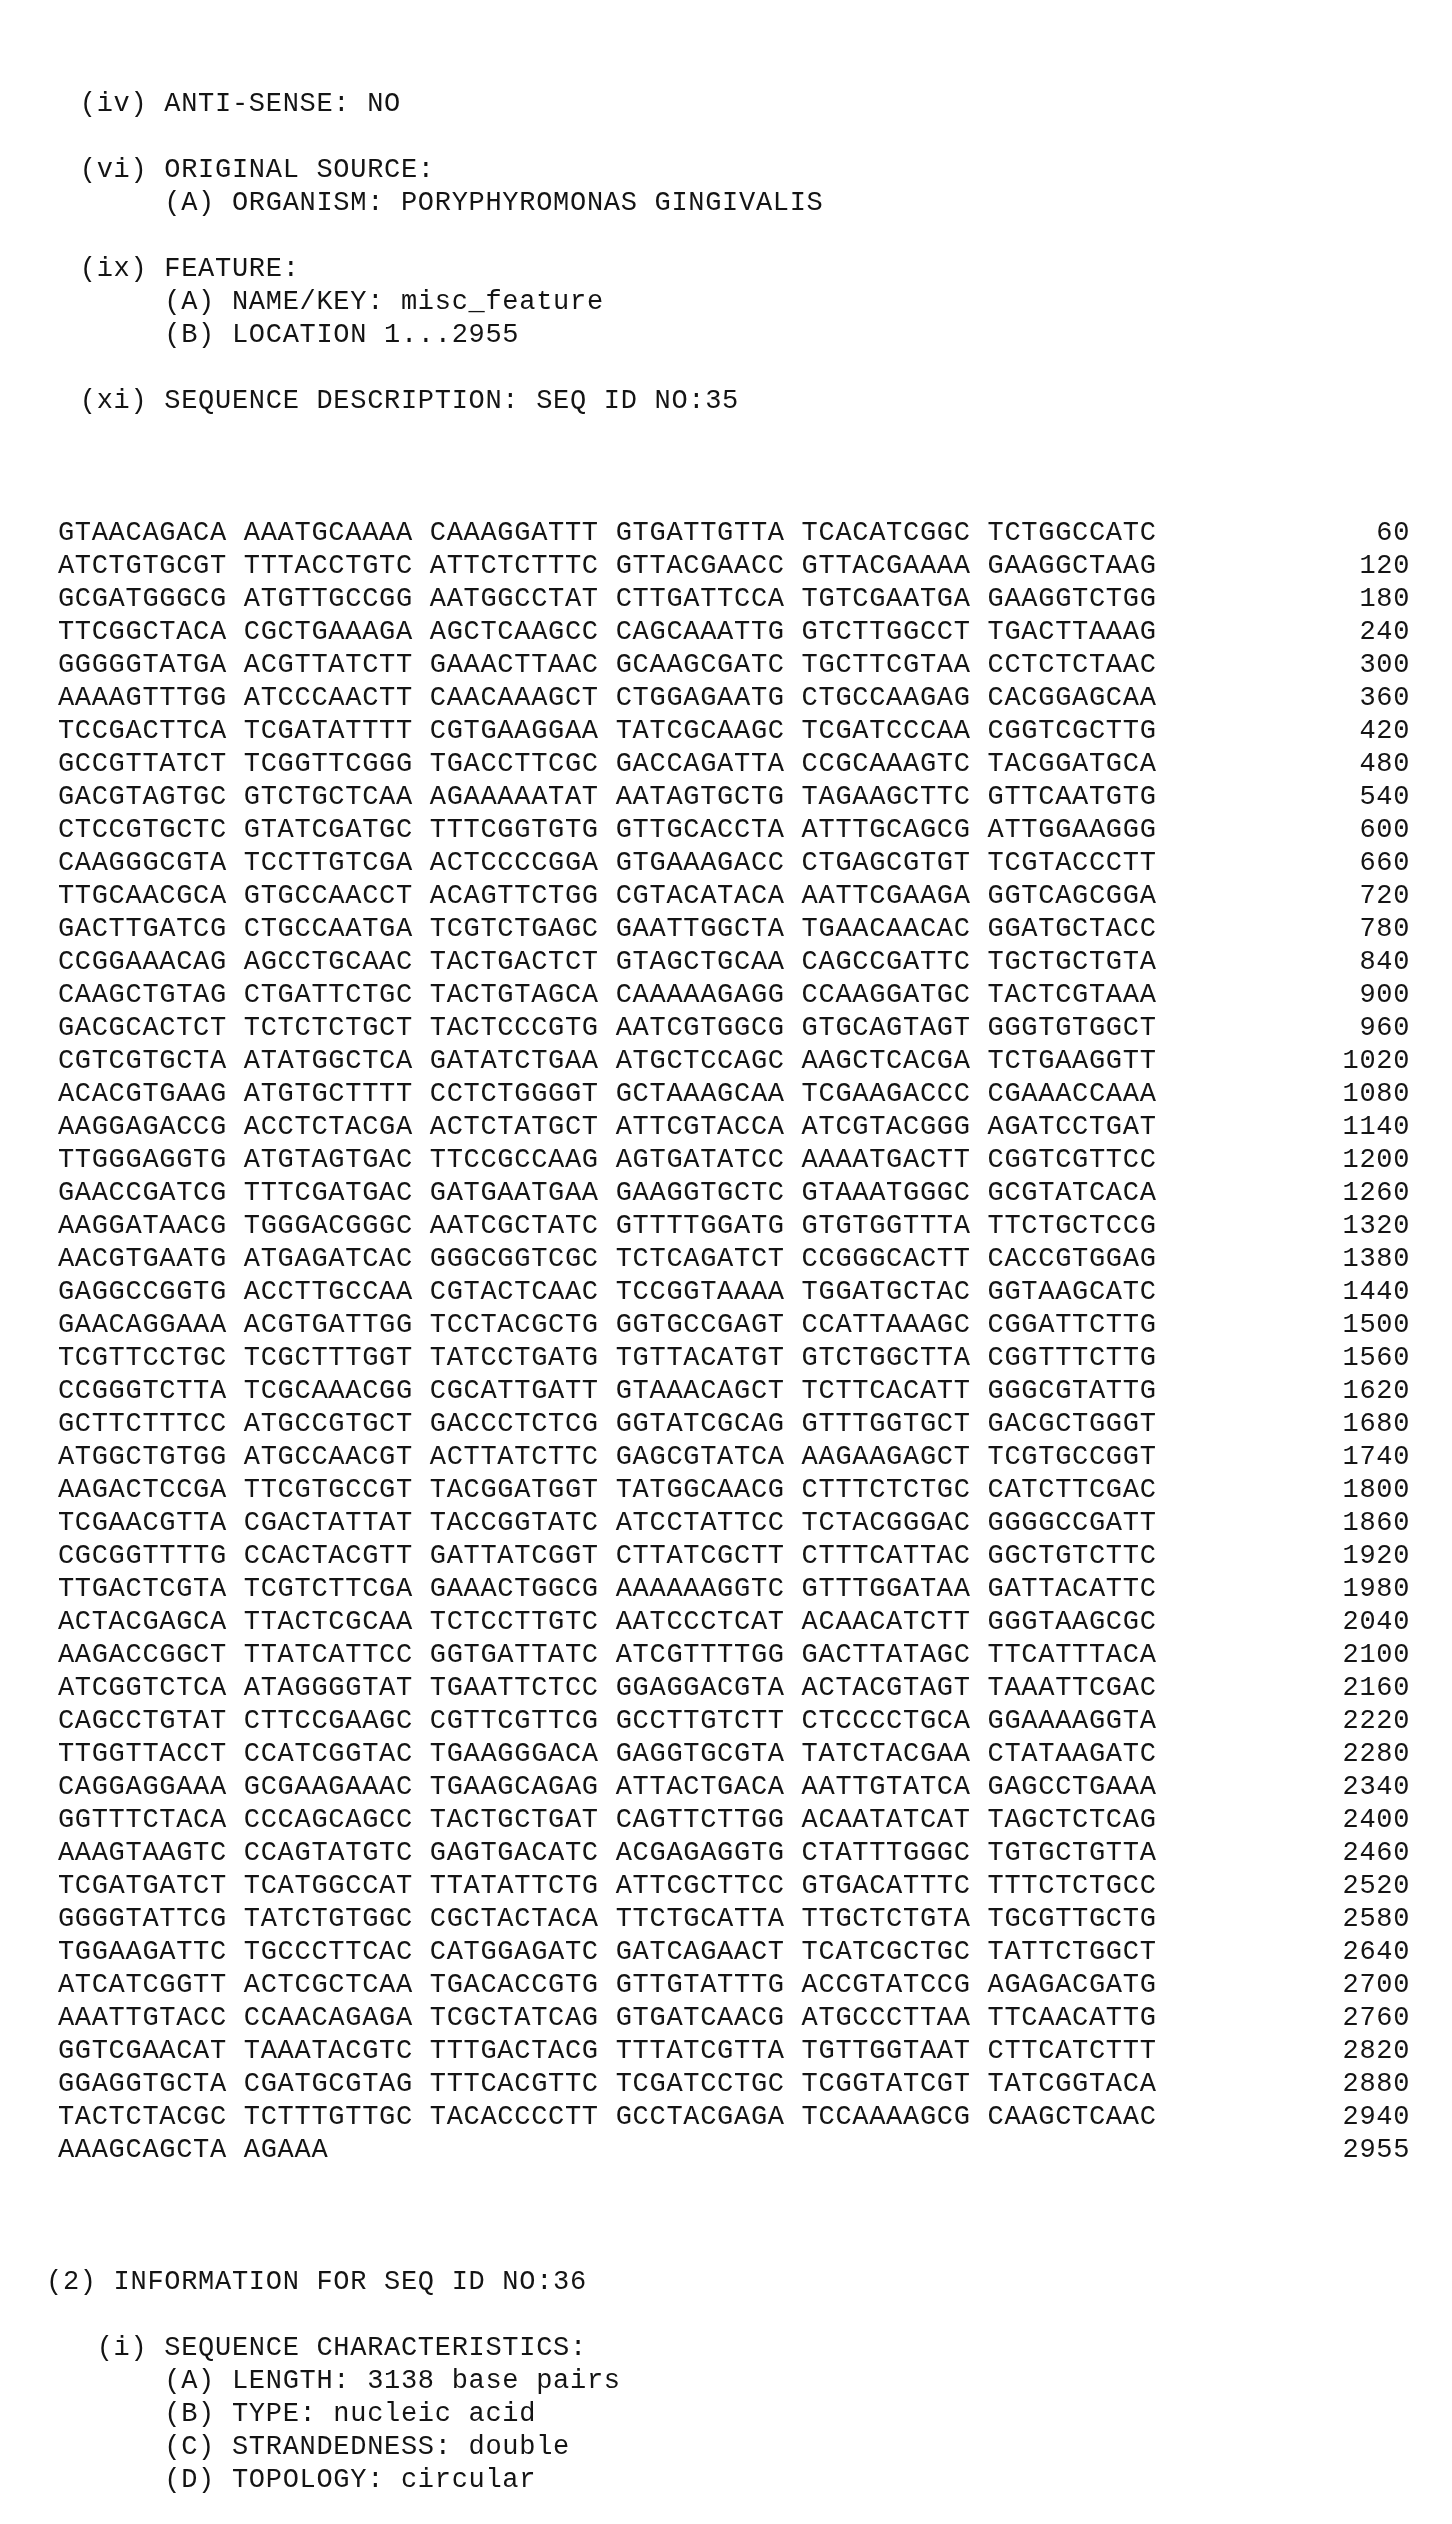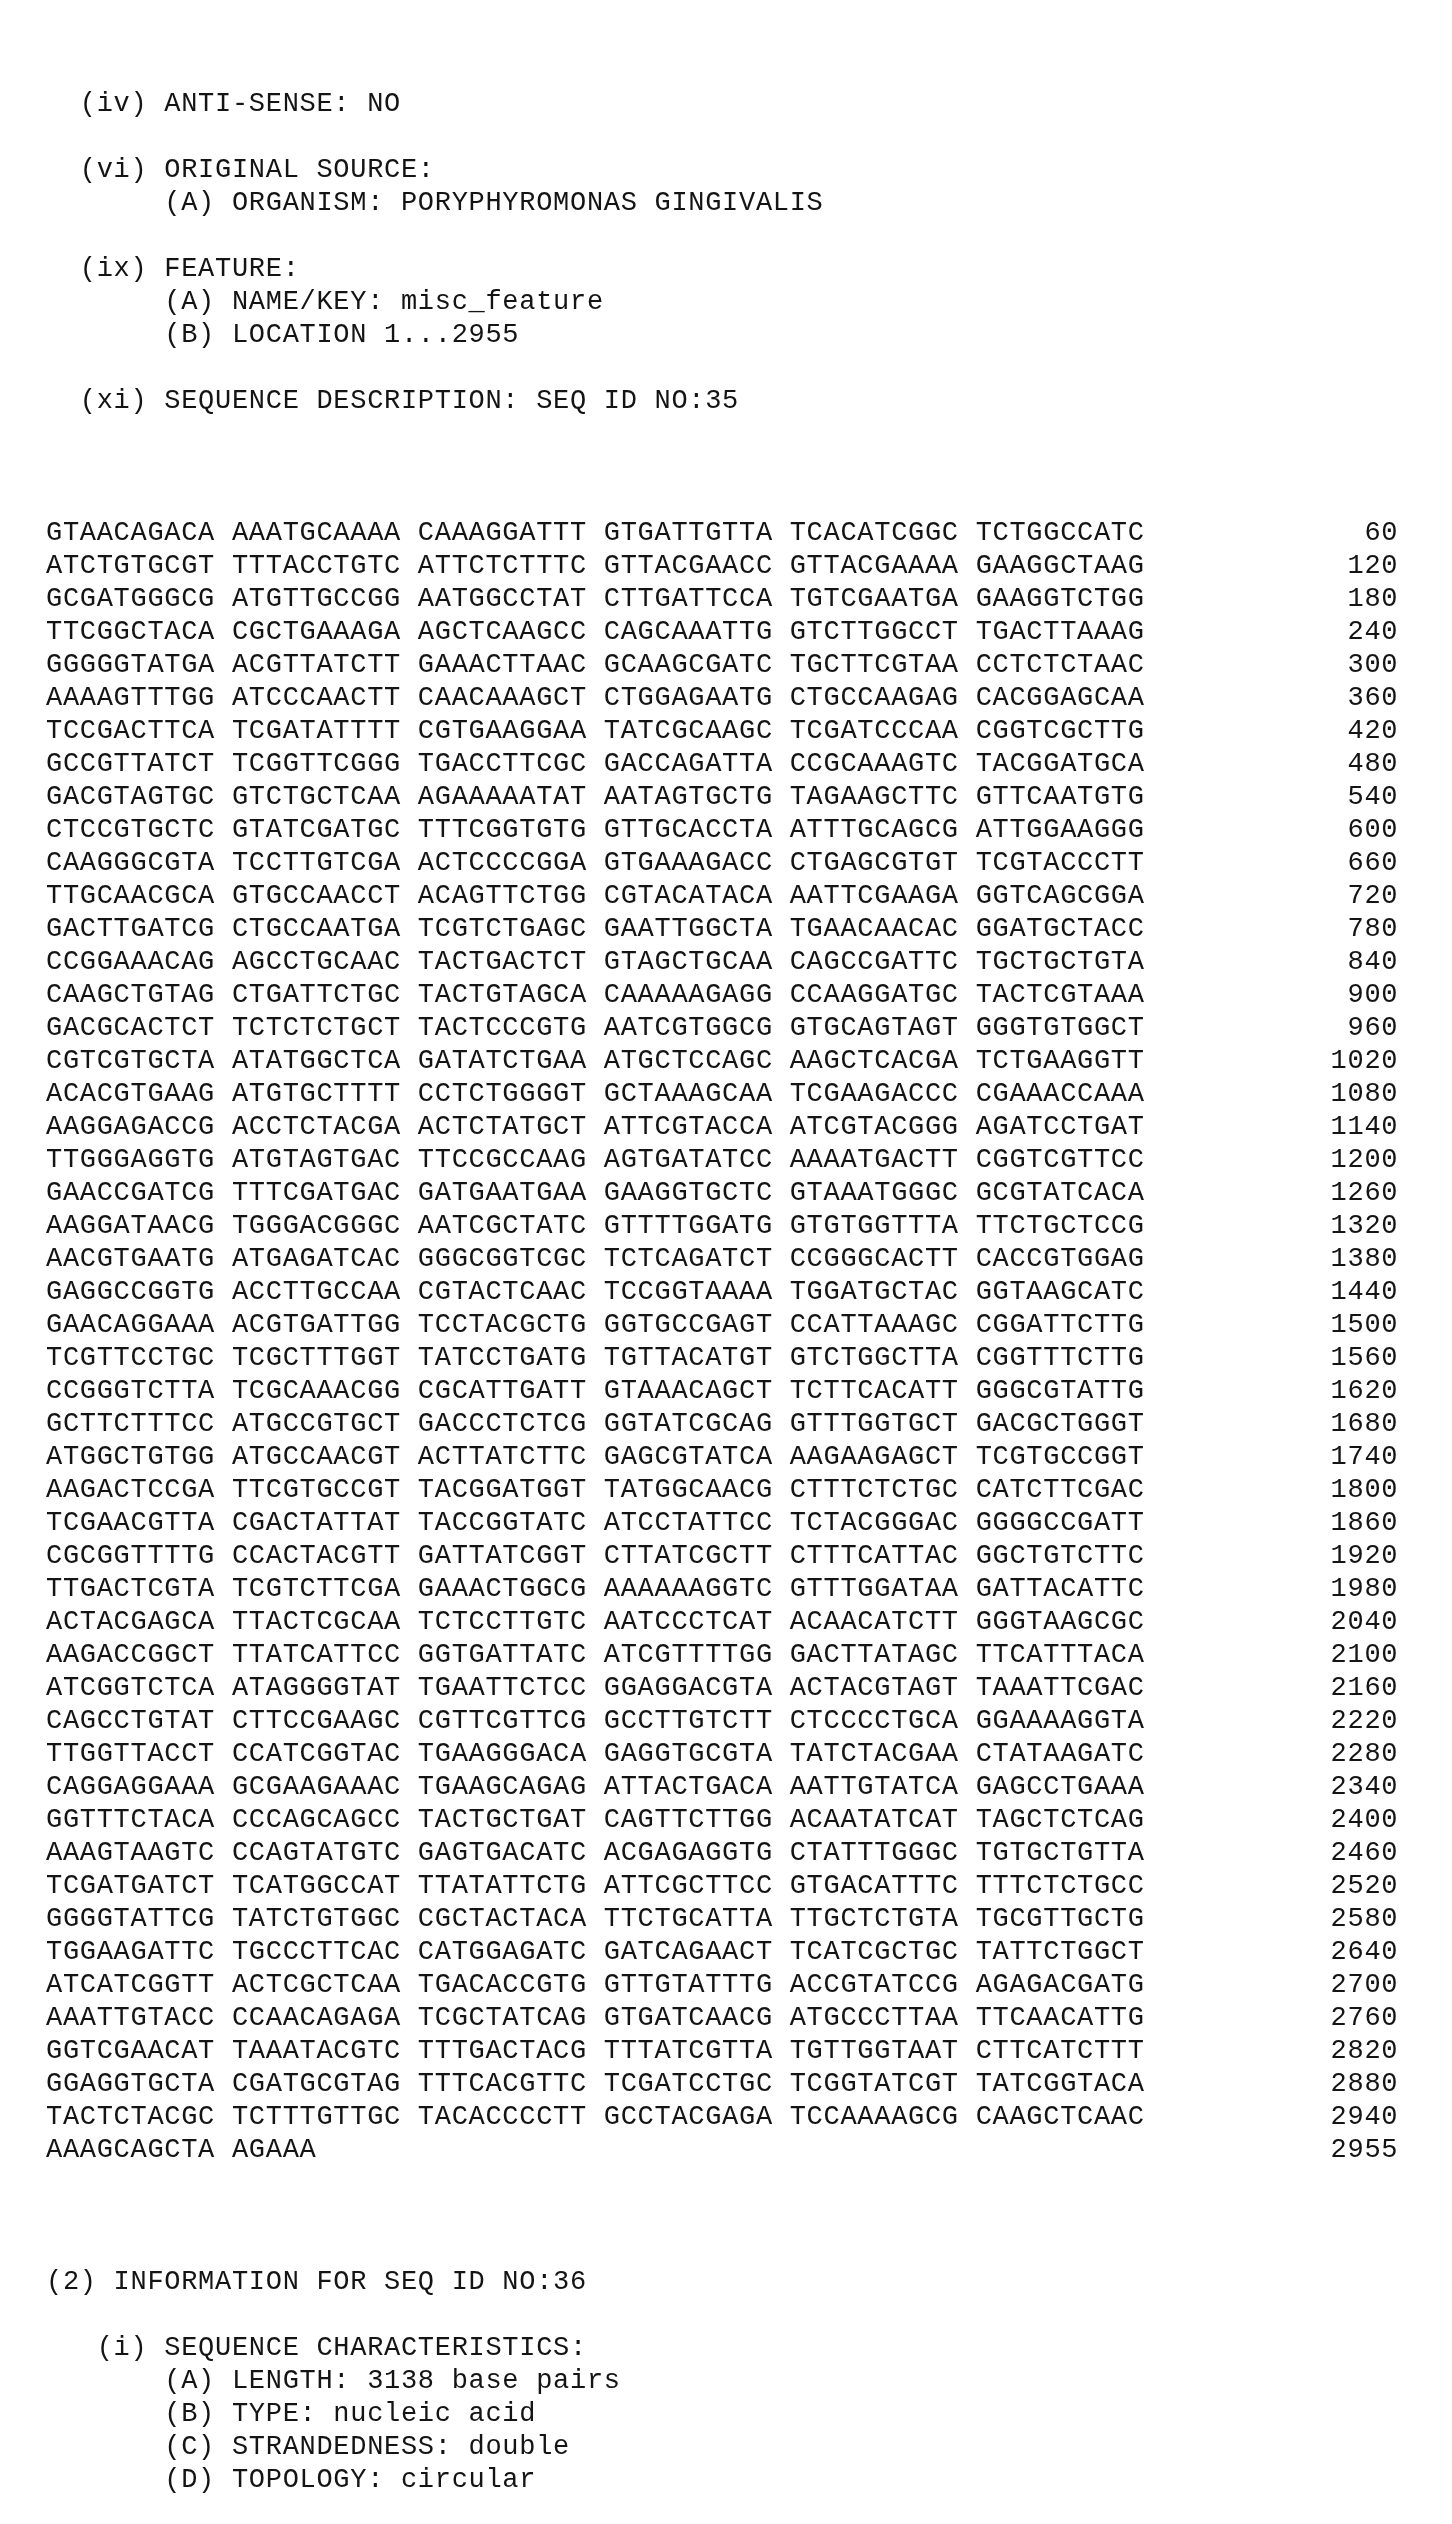--- a/index.html
+++ b/index.html
@@ -27,20 +27,21 @@
     font-weight: 400;
     -webkit-font-smoothing: none;
   }
   .line {
     height: 33px;
     white-space: pre;
   }
   .seq-row {
     height: 33px;
     white-space: pre;
+    text-align: center;
   }
   .seq-text, .seq-num {
     white-space: pre;
   }
 </style>
 </head>
 <body>
 
 <div class="doc">
   <div id="header-block"><div class="line">  (iv) ANTI-SENSE: NO</div><div class="line">&nbsp;</div><div class="line">  (vi) ORIGINAL SOURCE:</div><div class="line">       (A) ORGANISM: PORYPHYROMONAS GINGIVALIS</div><div class="line">&nbsp;</div><div class="line">  (ix) FEATURE:</div><div class="line">       (A) NAME/KEY: misc_feature</div><div class="line">       (B) LOCATION 1...2955</div><div class="line">&nbsp;</div><div class="line">  (xi) SEQUENCE DESCRIPTION: SEQ ID NO:35</div><div class="line">&nbsp;</div></div>

